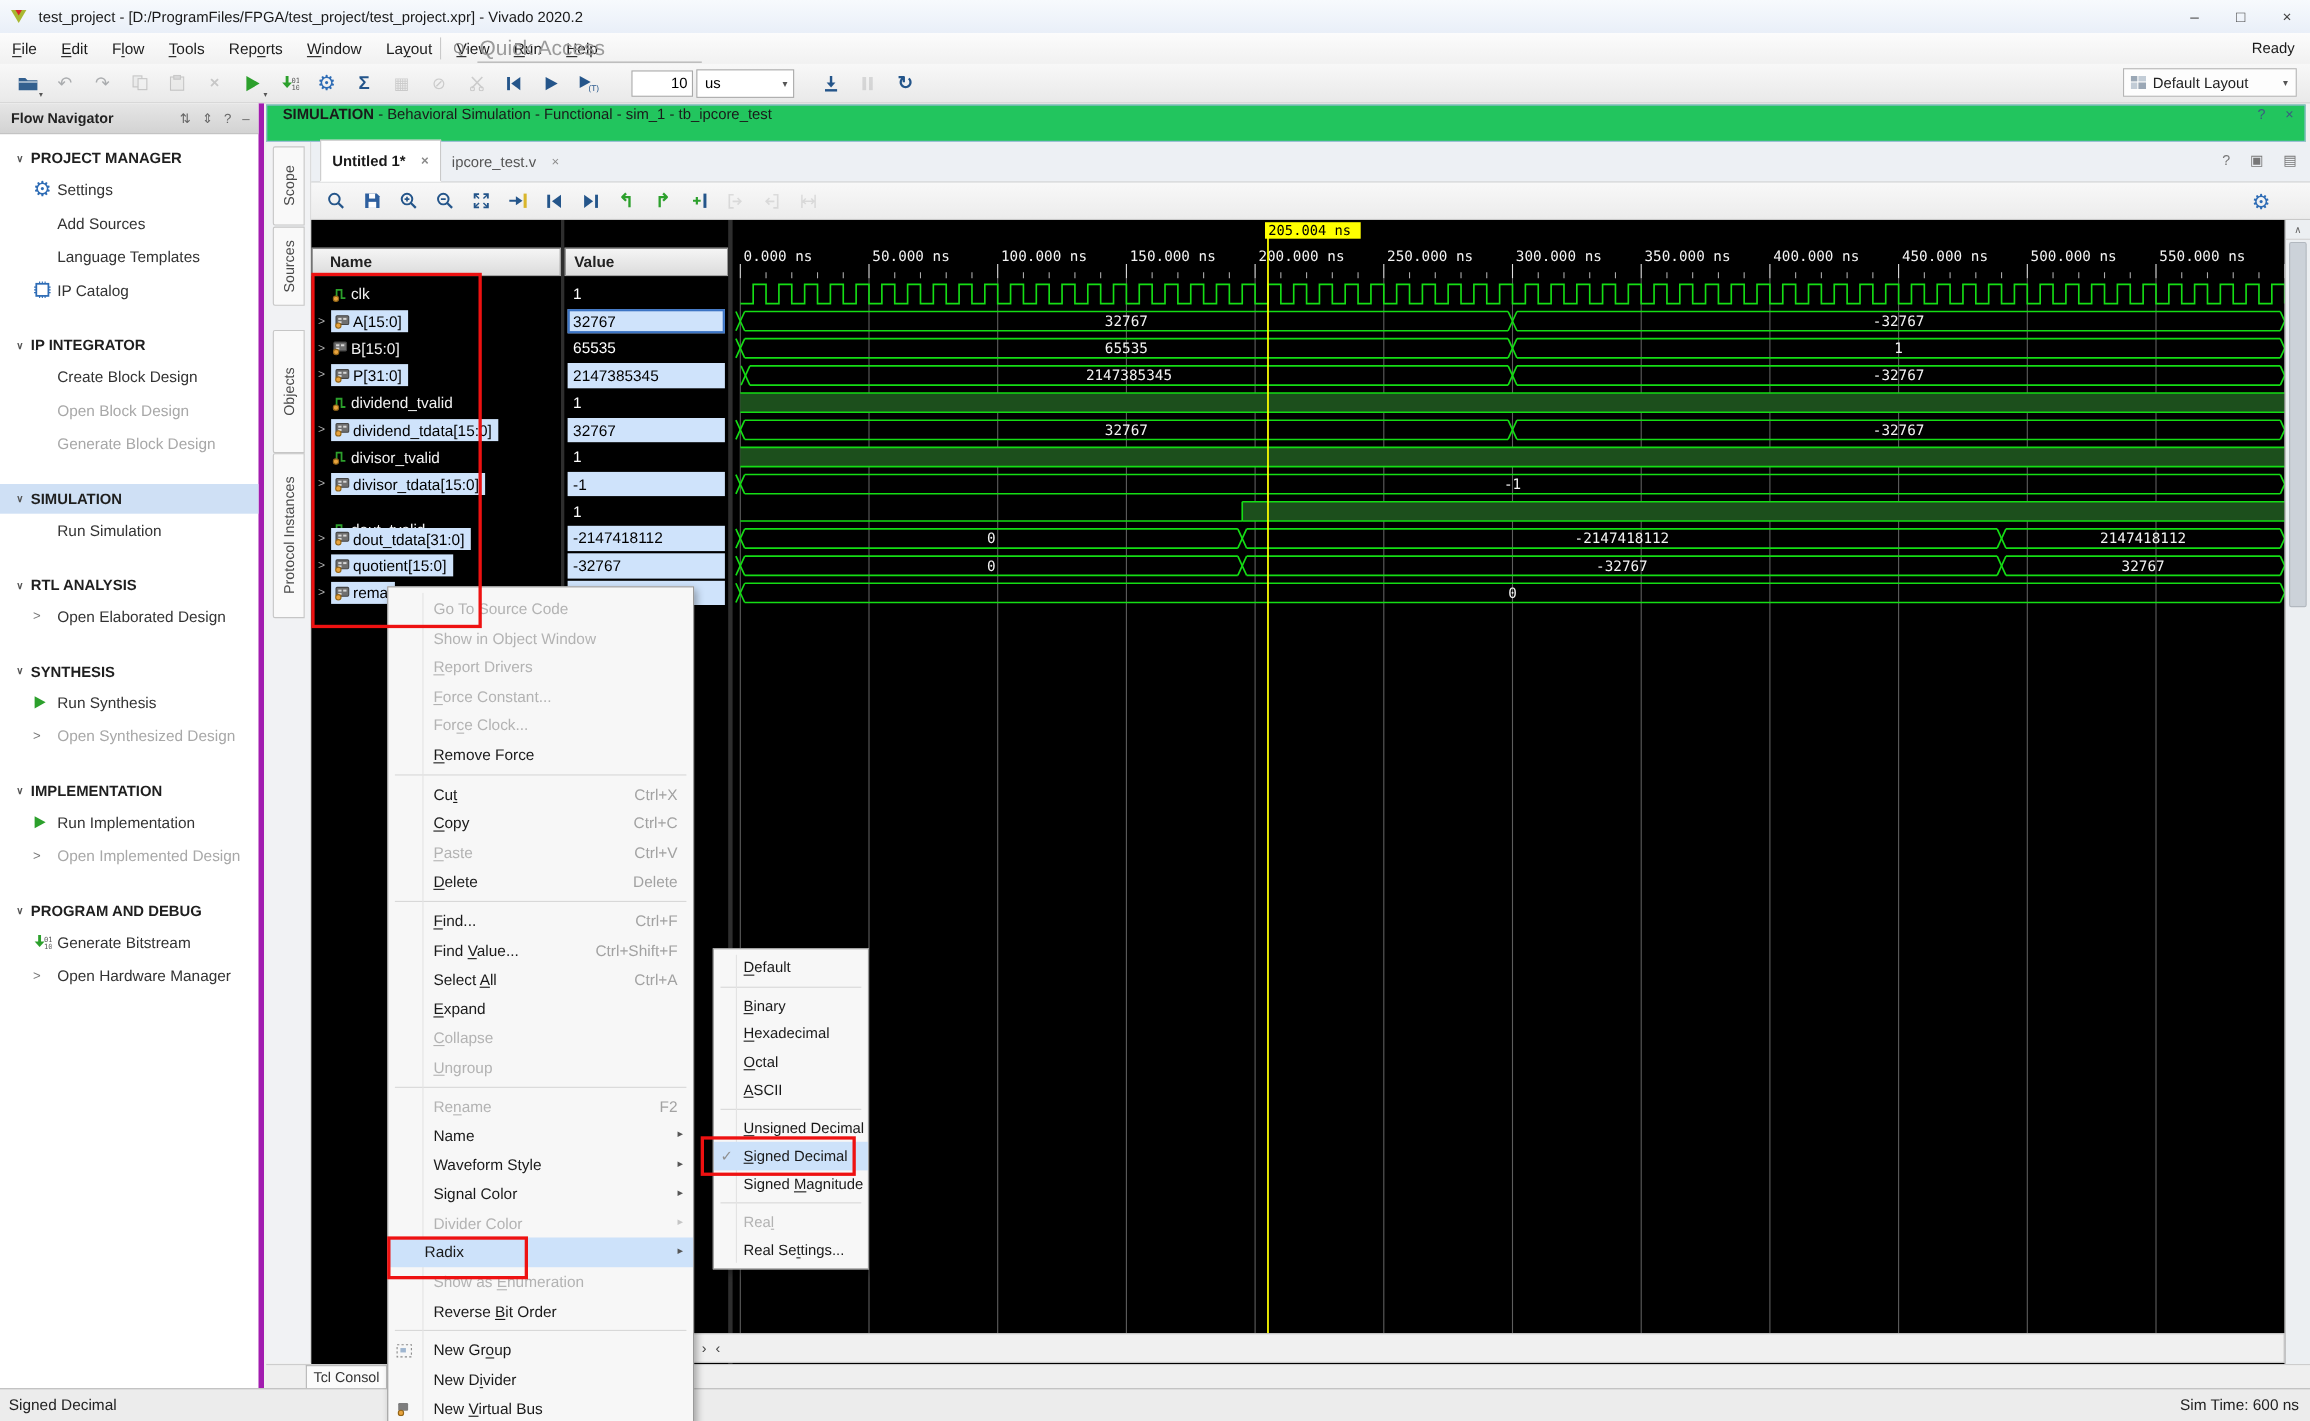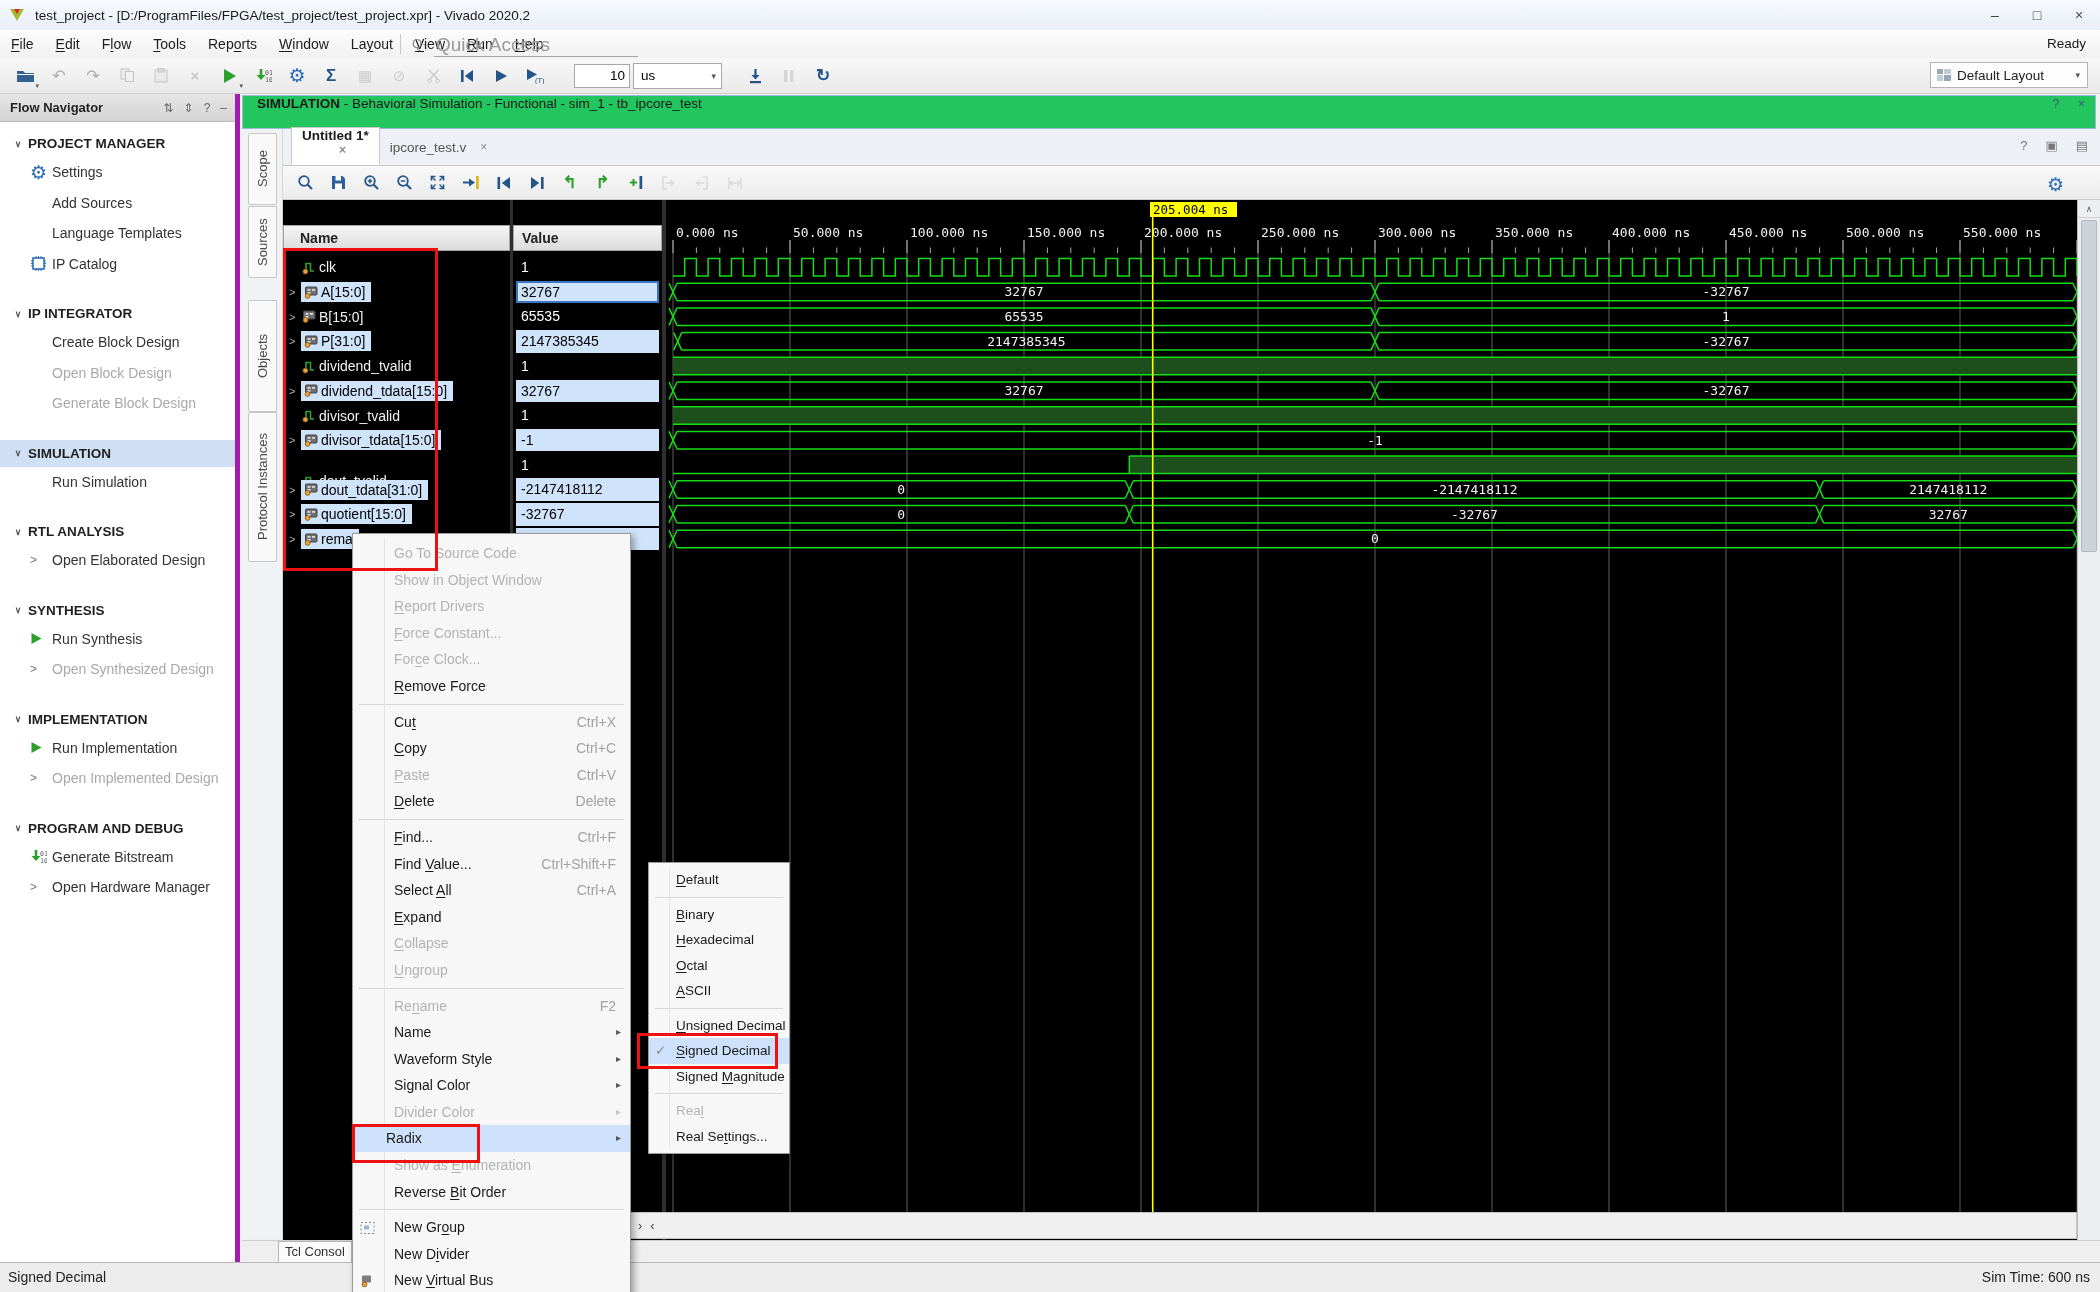--- a/index.html
+++ b/index.html
@@ -57,21 +57,21 @@
   .fn-item.dis{color:#a8a8a8;}
   .fn-item .exp{color:#777;font-size:12px;}
 
   
   #sim-header{left:242px;top:95px;width:1854px;height:34px;background:#22c55e;border:1px solid #9db8dd;
     box-sizing:border-box;display:flex;align-items:flex-start;font-size:13.5px;color:#1a1a1a;padding-left:14px;position:absolute;}
   #sim-header .hicons{position:absolute;right:10px;display:flex;gap:18px;color:#3c5a80;font-size:13px;}
   #tabstrip{left:283px;top:129px;width:1817px;height:37px;background:#edf0f4;border-bottom:1px solid #c9c9c9;
     box-sizing:border-box;display:flex;align-items:flex-end;padding-left:8px;}
   .dtab{height:36px;display:inline-flex;align-items:center;padding:0 10px;font-size:13.5px;color:#555;}
-  .dtab.active{background:#fff;border:1px solid #c9c9c9;border-bottom:1px solid #fff;font-weight:bold;color:#1a1a1a;flex-direction:column;}
+  .dtab.active{background:#fff;border:1px solid #c9c9c9;border-bottom:1px solid #fff;font-weight:bold;color:#1a1a1a;}
   .dtab .x{margin-left:14px;color:#8a8a8a;font-size:12px;}
   #tabstrip-icons{position:absolute;right:12px;top:138px;display:flex;gap:18px;color:#777;font-size:13px;}
 
   
   #vtabs{left:242px;top:129px;width:41px;height:1110px;background:#f1f2f4;border-right:1px solid #d5d5d5;box-sizing:border-box;}
   .vtab{position:absolute;left:6px;width:27px;border:1px solid #c6c6c6;background:#f9f9f9;color:#4a4a4a;
     font-size:13px;writing-mode:vertical-rl;transform:rotate(180deg);display:flex;align-items:center;
     justify-content:center;border-radius:0 2px 2px 0;}
 
   

